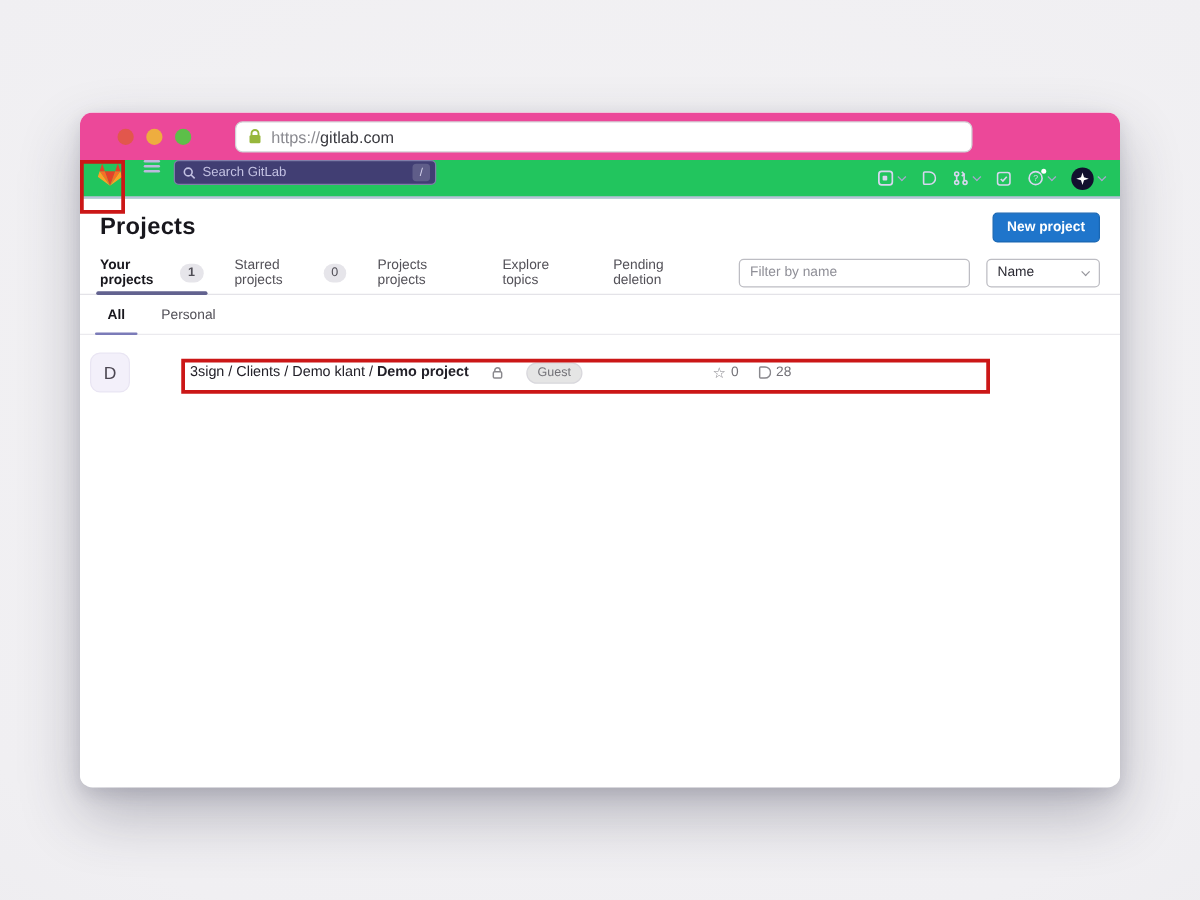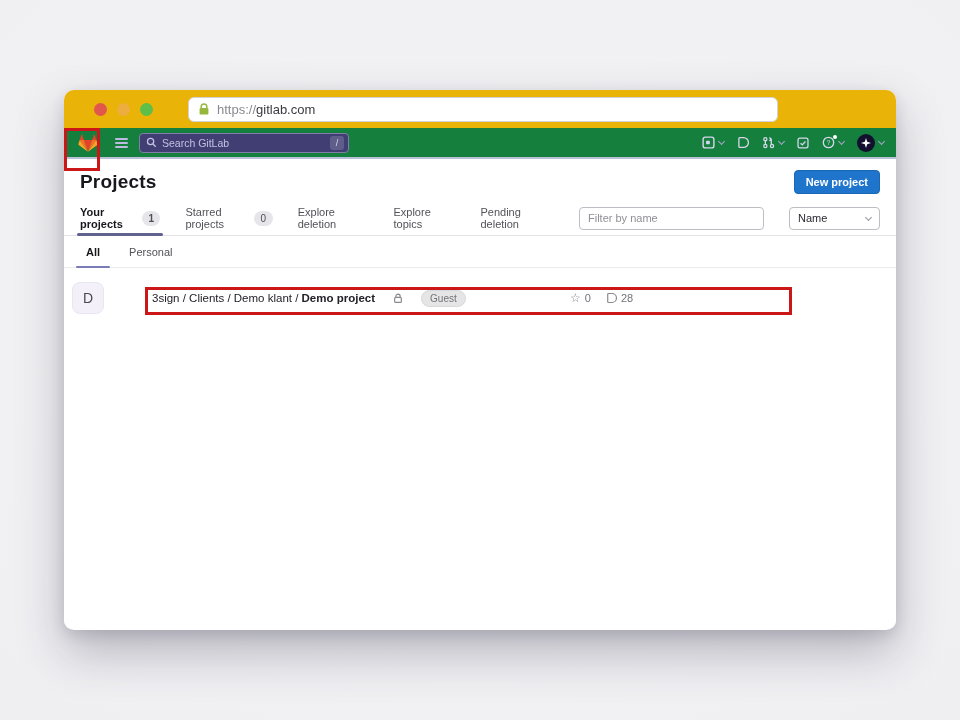--- a/index.html
+++ b/index.html
@@ -11,39 +11,39 @@
     -webkit-font-smoothing:antialiased;
   }
   .stage { position:absolute; inset:0; }
 
   
   .window {
     position:absolute; left:64px; top:90px; width:832px; height:540px;
     background:#fff; border-radius:10px; overflow:hidden;
     box-shadow: 0 22px 48px rgba(45,45,70,.30), 0 5px 14px rgba(45,45,70,.14);
   }
-  .chrome { position:relative; height:38px; background:#eab308; display:flex; align-items:center; padding-left:30px; }
+  .chrome { position:relative; height:38px; background:#ec4899; display:flex; align-items:center; padding-left:30px; }
   .traffic { display:flex; gap:10px; }
   .dot { width:13px; height:13px; border-radius:50%; }
   .dot.red { background:#e2574c; }
   .dot.yellow { background:#eead3f; }
   .dot.green { background:#5dbf49; }
   .urlbar {
     position:absolute; left:124px; top:7px; width:590px; height:25px;
     border:1px solid #d2d2d6; border-radius:6px; background:#fff;
     display:flex; align-items:center; gap:7px; padding:0 9px;
     font-size:13px;
   }
   .url-scheme { color:#8a8a90; }
   .url-host { color:#3a3a40; }
 
   
   .navbar {
-    height:31px; background:#15803d; border-bottom:2px solid #b9c1d9;
-    display:flex; align-items:center; padding:0 12px; position:relative;
+    height:31px; background:#22c55e; border-bottom:2px solid #b9c1d9;
+    display:flex; padding:0 12px; position:relative;
   }
   .logo-btn { width:24px; height:22px; display:flex; align-items:center; justify-content:center; margin-right:15px; }
   .hamburger { display:flex; flex-direction:column; gap:2px; margin-right:11px; }
   .hamburger i { display:block; width:13px; height:2px; background:#bcbade; border-radius:1px; }
   .searchbox {
     width:210px; height:20px; background:#413e73; border:1px solid #817da9; border-radius:4px;
     display:flex; align-items:center; gap:5px; padding:0 4px 0 6px;
     font-size:10.5px; color:#c3c1e2;
   }
   .slashkey {
@@ -63,21 +63,21 @@
   .page-title { font-size:19px; font-weight:bold; color:#18171d; letter-spacing:.2px; }
   .btn-new {
     margin-left:auto; background:#1f75cb; color:#fff; font-size:11px; font-weight:bold;
     padding:5px 11px; border-radius:4px; border:1px solid #1a67b3;
   }
   .tabs-row { height:35px; display:flex; align-items:center; padding:0 16px; border-bottom:1px solid #e4e3e8; }
   .tab { position:relative; height:100%; display:flex; align-items:center; gap:1px; margin-right:25px; font-size:11px; color:#535158; }
   .tab.active { font-weight:bold; color:#18171d; }
   .tab.active::after { content:""; position:absolute; left:-3px; right:-3px; bottom:-1px; height:3px; background:#62628f; border-radius:2px; }
   .badge { background:#e6e5ea; color:#4f4d55; font-size:10px; line-height:15px; padding:0 6.5px; border-radius:9px; }
-  .filter-wrap { margin-left:auto; display:flex; gap:25px; align-items:center; }
+  .filter-wrap { margin-left:auto; display:flex; gap:13px; align-items:center; }
   .filter-input { width:185px; height:23px; border:1px solid #bdbdc3; border-radius:4px; padding:0 8px; font-size:11px; color:#333; font-family:"Liberation Sans",sans-serif; outline:none; }
   .filter-input::placeholder { color:#8f8f97; }
   .sort-select { width:91px; height:23px; border:1px solid #bdbdc3; border-radius:4px; display:flex; align-items:center; padding:0 8px; font-size:11px; color:#2b2a33; background:#fff; }
   .sort-select .chev2 { margin-left:auto; width:5px; height:5px; border-right:1.4px solid #96969c; border-bottom:1.4px solid #96969c; transform:rotate(45deg); margin-top:-2px; }
   .subtabs { height:32px; display:flex; align-items:flex-end; padding:0 16px; gap:17px; border-bottom:1px solid #ebeaee; }
   .subtab { position:relative; height:100%; display:flex; align-items:center; padding:0 6px; font-size:11px; color:#535158; }
   .subtab.active { font-weight:bold; color:#18171d; }
   .subtab.active::after { content:""; position:absolute; left:-4px; right:-4px; bottom:-1px; height:2.5px; background:#7b7bb8; border-radius:2px; }
 
   .project-row { position:relative; margin-top:14px; height:32px; }
@@ -220,21 +220,21 @@
       <div class="tabs-row">
         <div class="tab active">
           <span>Your projects</span>
           <span class="badge">1</span>
         </div>
         <div class="tab">
           <span>Starred projects</span>
           <span class="badge">0</span>
         </div>
         <div class="tab">
-          <span>Explore deletion</span>
+          <span>Projects projects</span>
         </div>
         <div class="tab">
           <span>Explore topics</span>
         </div>
         <div class="tab">
           <span>Pending deletion</span>
         </div>
         <div class="filter-wrap">
           <input class="filter-input" placeholder="Filter by name" style="">
           <div class="sort-select">

